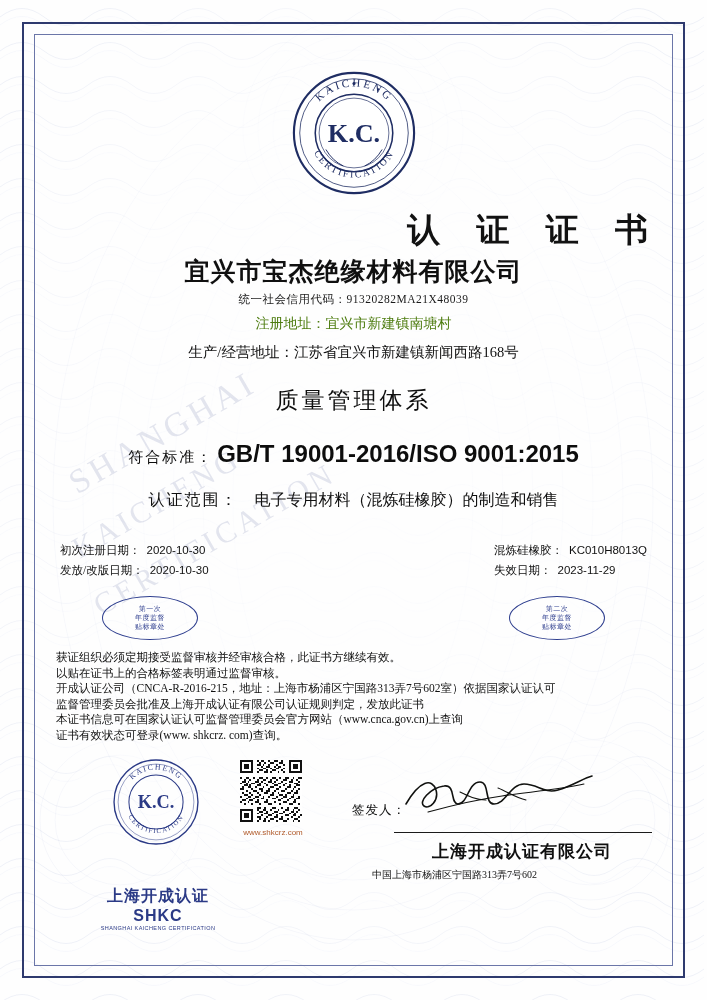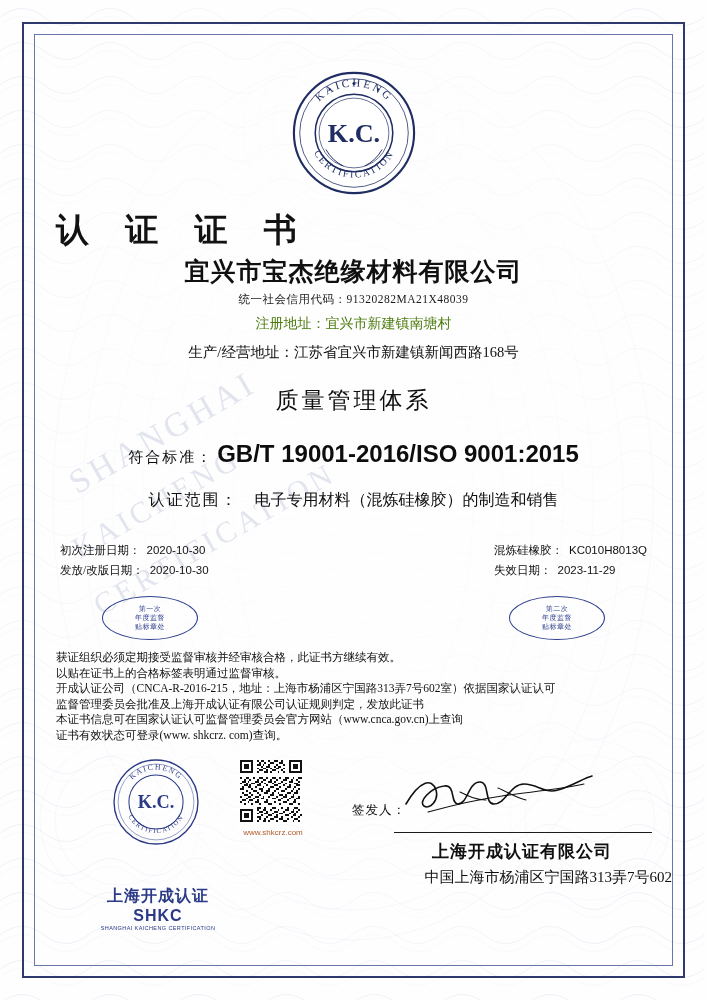--- a/index.html
+++ b/index.html
@@ -79,22 +79,22 @@
     top: 30px;
     transform: translateX(-50%);
     width: 126px;
     height: 126px;
   }
 
   .title-cn {
     position: absolute;
     top: 168px;
     left: 0;
-    right: 15px;
-    text-align: left;
+    right: 3px;
+    text-align: right;
     font-size: 33px;
     font-weight: bold;
     letter-spacing: 14px;
     color: #121212;
     text-indent: 14px;
   }
   .company {
     position: absolute;
     top: 215px;
     left: 0; right: 0;
@@ -294,22 +294,22 @@
     font-size: 17px;
     font-weight: bold;
     color: #0f0f0f;
     letter-spacing: 1px;
   }
   .issuer-addr {
     position: absolute;
     left: 330px;
     top: 828px;
     width: 300px;
-    text-align: right;
-    font-size: 15px;
+    text-align: left;
+    font-size: 10px;
     color: #101010;
   }
 </style>
 </head>
 <body>
 
 <div class="page">
 
   <svg class="guilloche" viewBox="0 0 707 1000" preserveAspectRatio="none">
     <defs>

